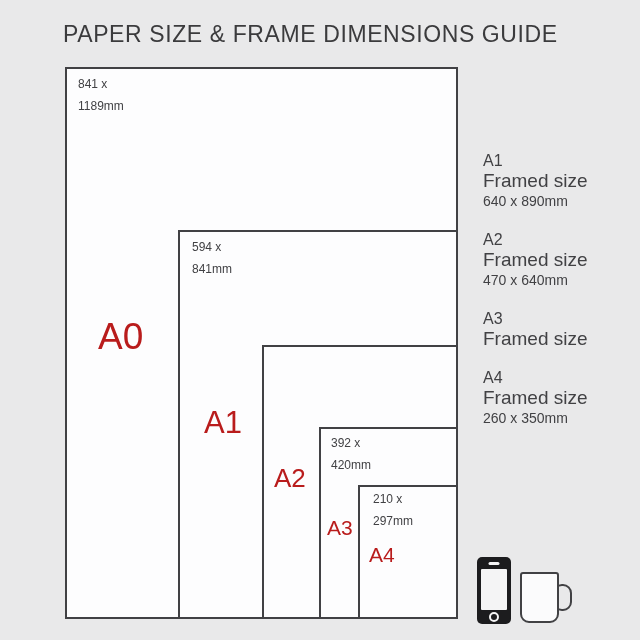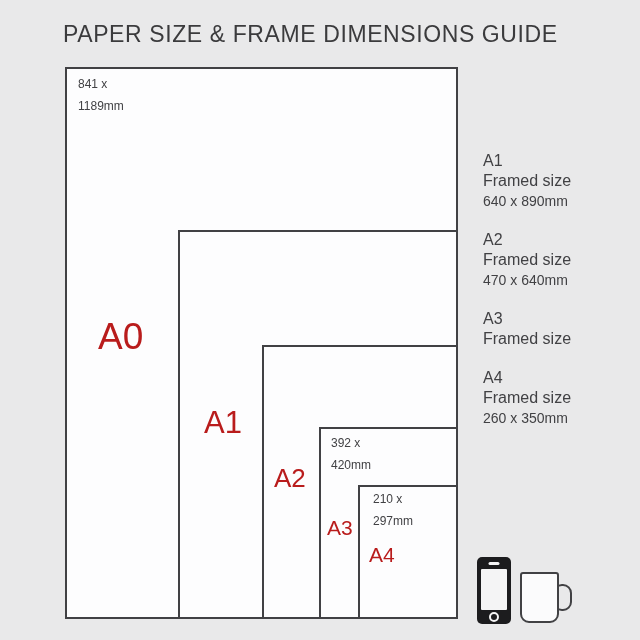--- a/index.html
+++ b/index.html
@@ -44,21 +44,21 @@
   .label-a2 { left: 274px; top: 463px; font-size: 26px; }
   .label-a3 { left: 327px; top: 516px; font-size: 21px; }
   .label-a4 { left: 369px; top: 543px; font-size: 21px; }
 
   .legend {
     position: absolute; left: 483px; top: 151px;
     display: flex; flex-direction: column; gap: 19px;
   }
   .legend-block { line-height: 20px; }
   .legend-size  { font-size: 16px; display: block; }
-  .legend-line  { font-size: 16px; display: block; }
+  .legend-line  { font-size: 19px; display: block; }
   .legend-dims  { font-size: 14px; display: block; white-space: nowrap; }
 
   
   .phone {
     position: absolute; left: 477px; top: 557px;
     width: 34px; height: 67px;
     background: #1c1c1e; border-radius: 5px; z-index: 7;
   }
   .phone-screen {
     position: absolute; left: 4px; right: 4px; top: 12px; bottom: 14px;
@@ -94,20 +94,24 @@
 
   <div class="paper-box box-a0"></div>
   <div class="paper-box box-a1"></div>
   <div class="paper-box box-a2"></div>
   <div class="paper-box box-a3"></div>
   <div class="paper-box box-a4"></div>
 
   <div class="dims dims-a0">
     <span>841 x</span>
     <span>1189mm</span>
+  </div>
+  <div class="dims dims-a1">
+    <span>594 x</span>
+    <span>841mm</span>
   </div>
   <div class="dims dims-a3">
     <span>392 x</span>
     <span>420mm</span>
   </div>
   <div class="dims dims-a4">
     <span>210 x</span>
     <span>297mm</span>
   </div>
 

